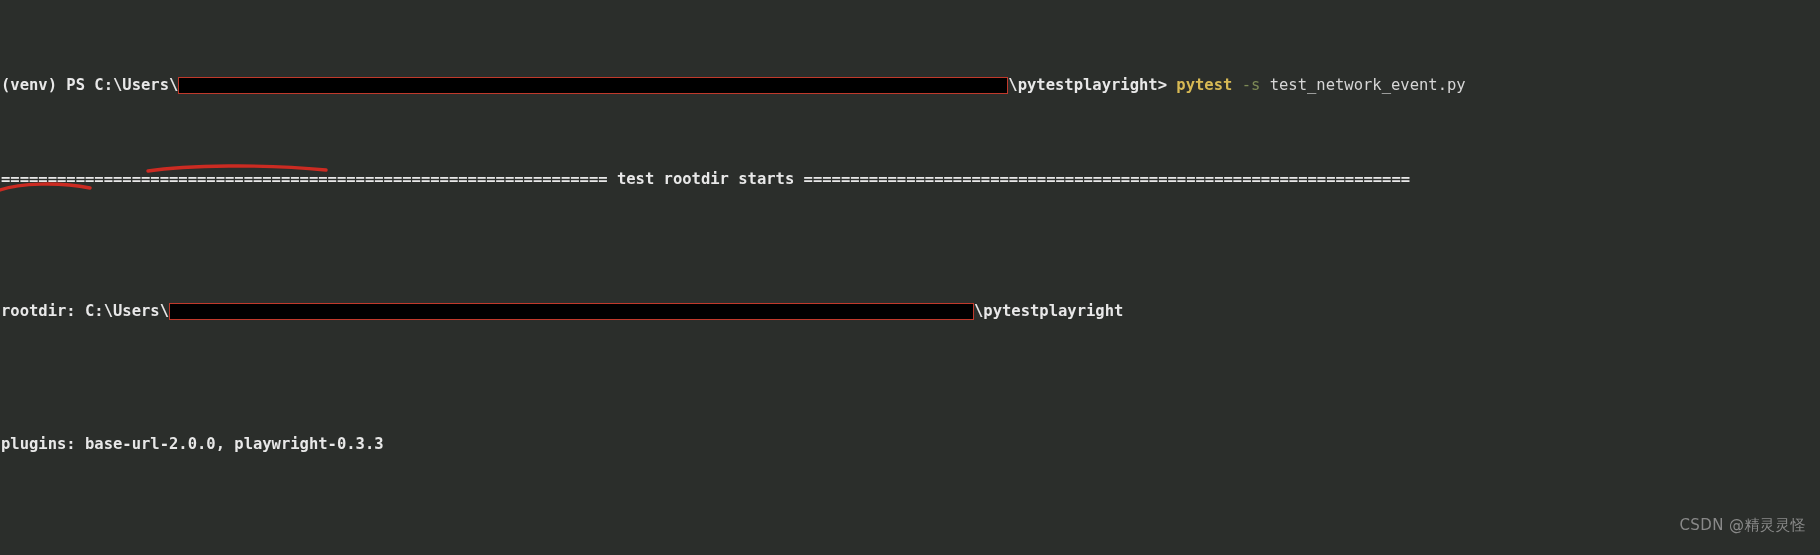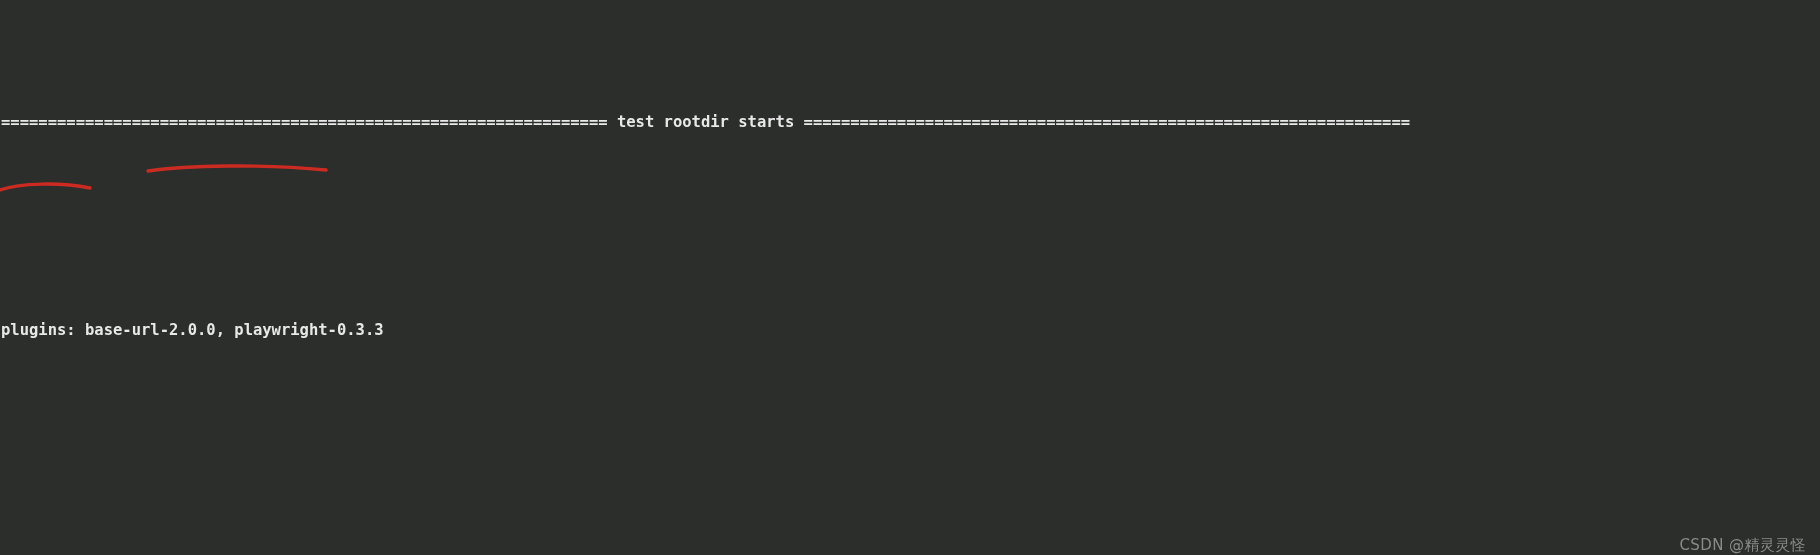--- a/index.html
+++ b/index.html
@@ -45,43 +45,45 @@
     box-sizing: border-box;
   }
   
   .annot {
     position: absolute;
     pointer-events: none;
   }
   #watermark {
     position: absolute;
     right: 14px;
-    bottom: 0;
+    bottom: 20px;
     color: #9a9a9a;
     font-family: "DejaVu Sans", "Liberation Sans", sans-serif;
     font-size: 15px;
     letter-spacing: 0.4px;
     opacity: 0.85;
   }
 </style>
 </head>
 <body>
 
 <div id="screen">
 
   <div class="term">
 
     
+    <div class="line"><span class="bold">(venv) </span><span class="bold">PS </span><span class="bold">C:\Users\</span><span class="cursorblock" style="width:830px"></span><span class="bold">\pytestplayright&gt; </span><span class="yellow bold">pytest</span><span> </span><span class="olive">-s</span><span> </span><span class="white">test_network_event.py</span></div>
 
     
     <div class="line"><span class="sep">================================================================= </span><span class="sep">test rootdir starts</span><span class="sep"> =================================================================</span></div>
 
     
 
     
+    <div class="line"><span class="bold">rootdir: </span><span class="bold">C:\Users\</span><span class="cursorblock" style="width:805px"></span><span class="bold">\pytestplayright</span></div>
 
     
 
     
     <div class="line"><span class="bold">plugins: base-url-2.0.0, playwright-0.3.3</span></div>
 
     
     
 
     

